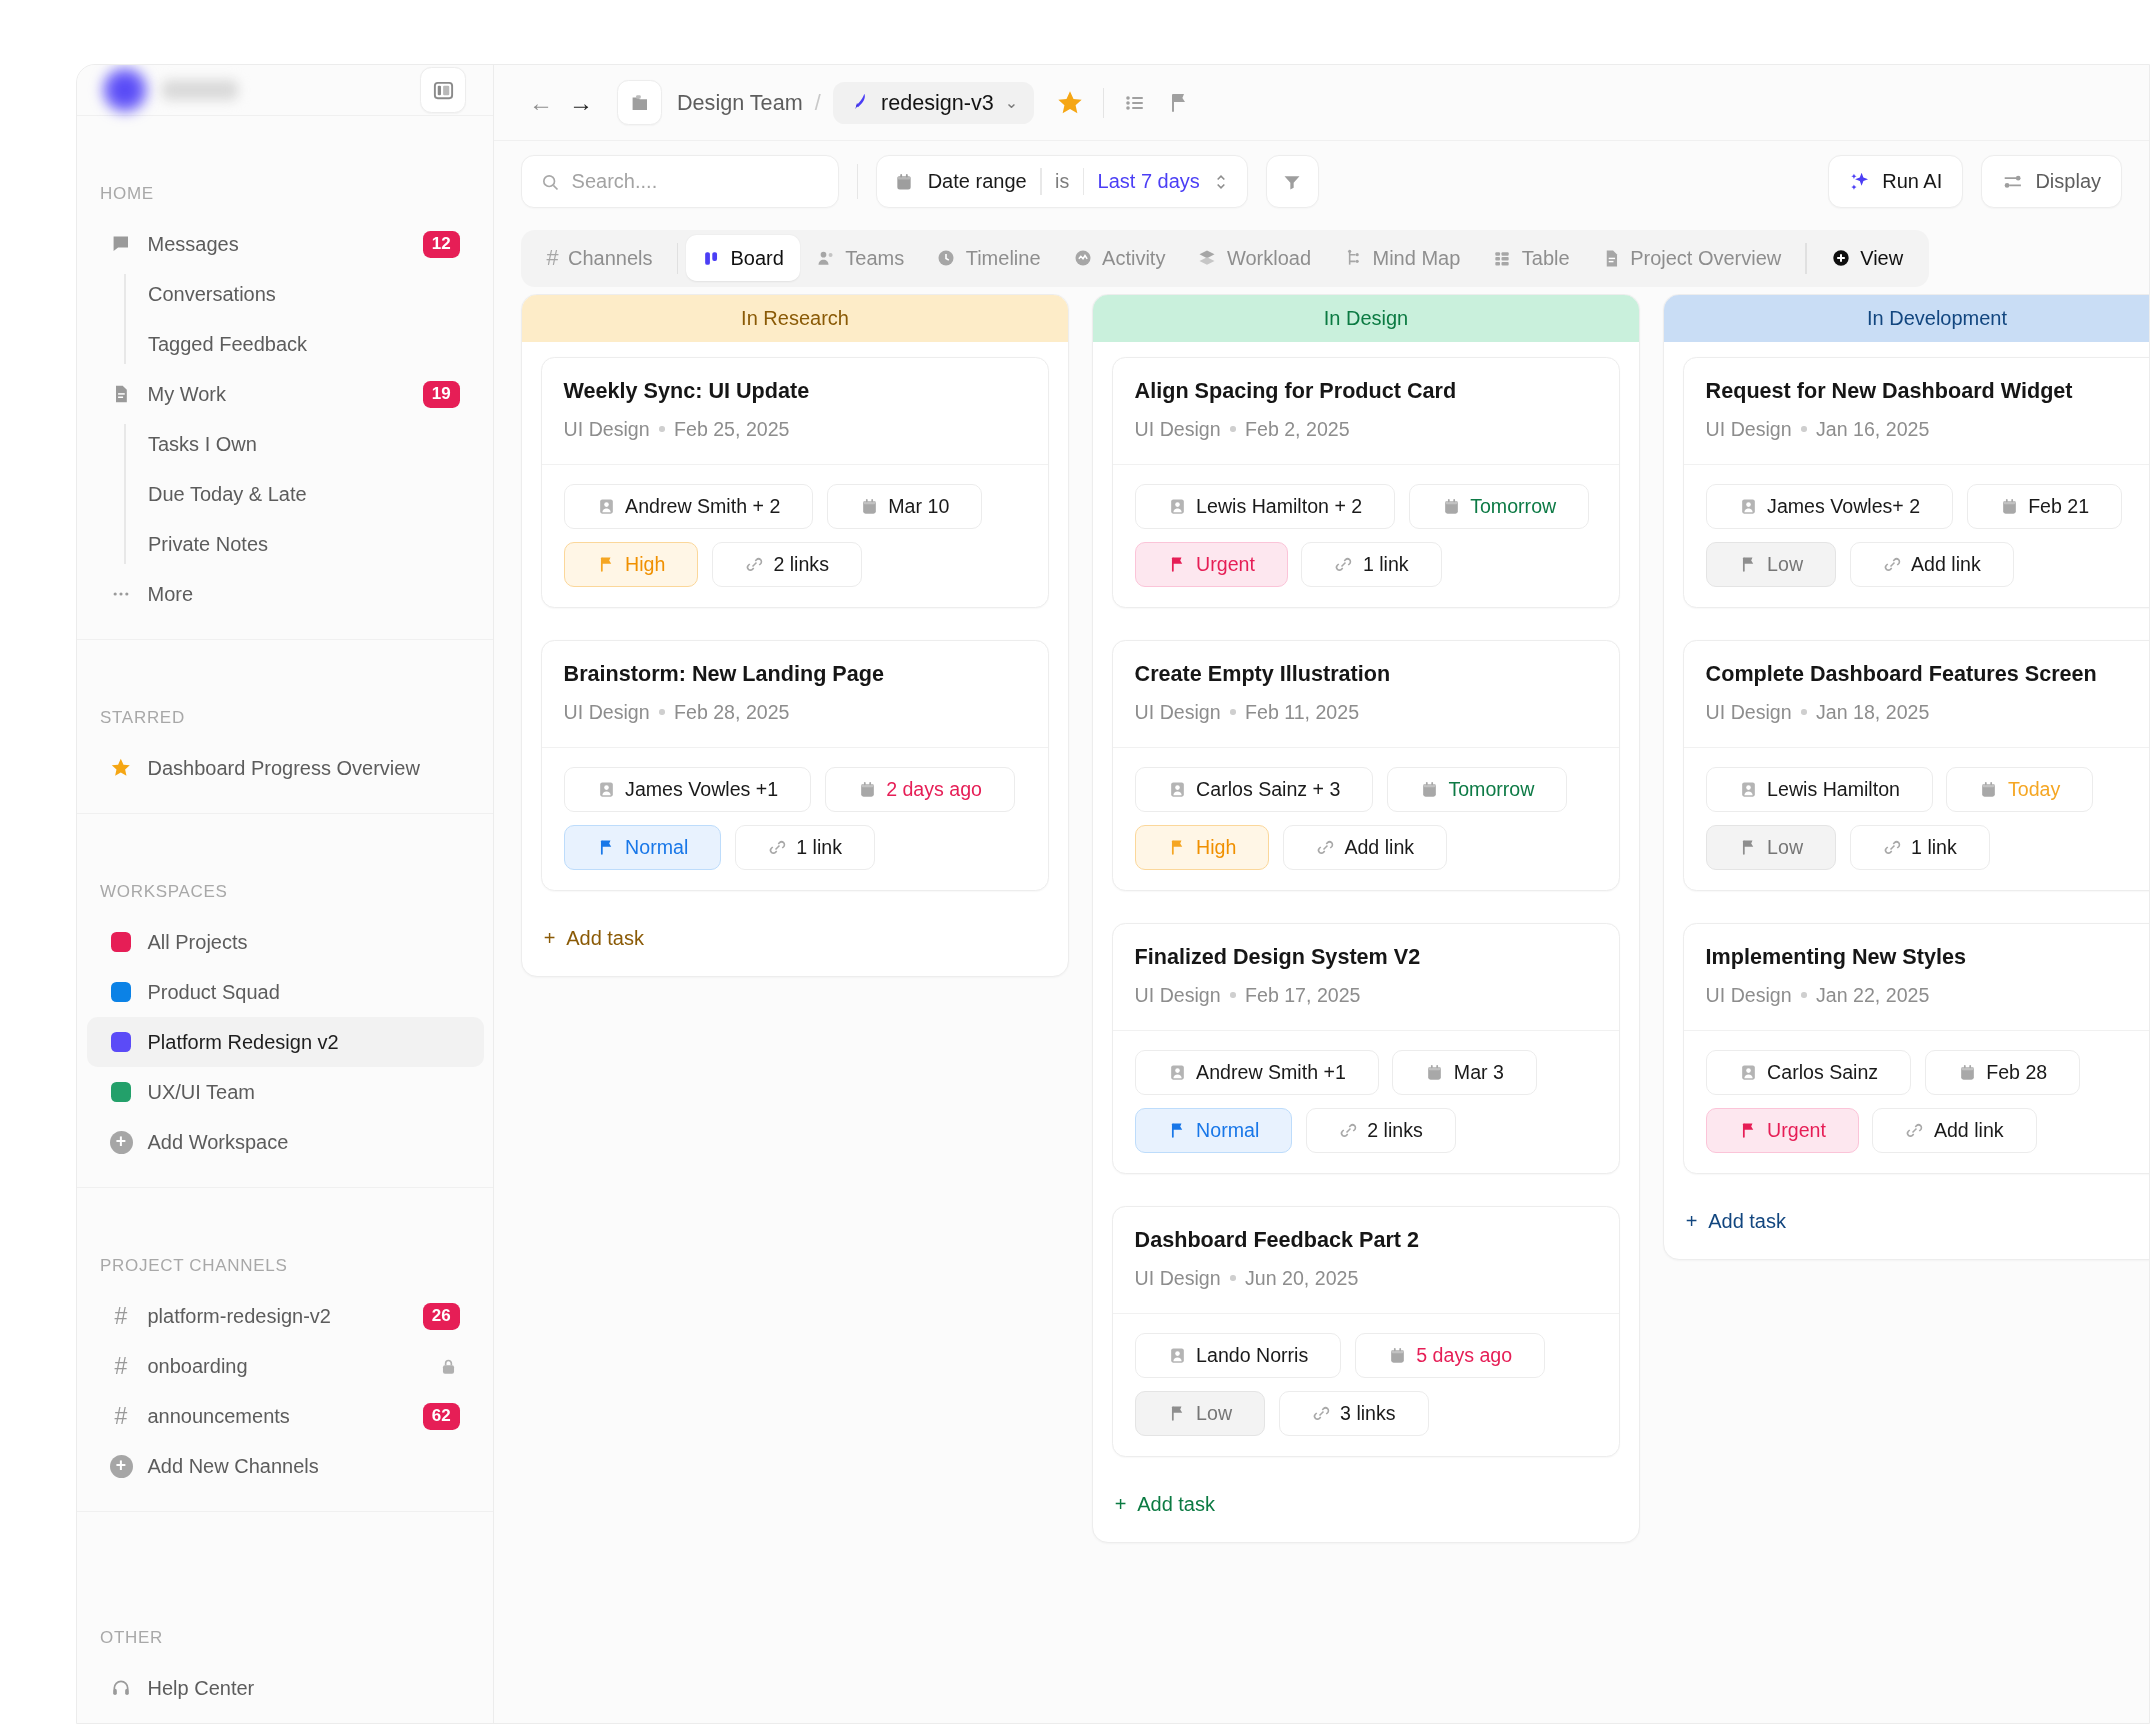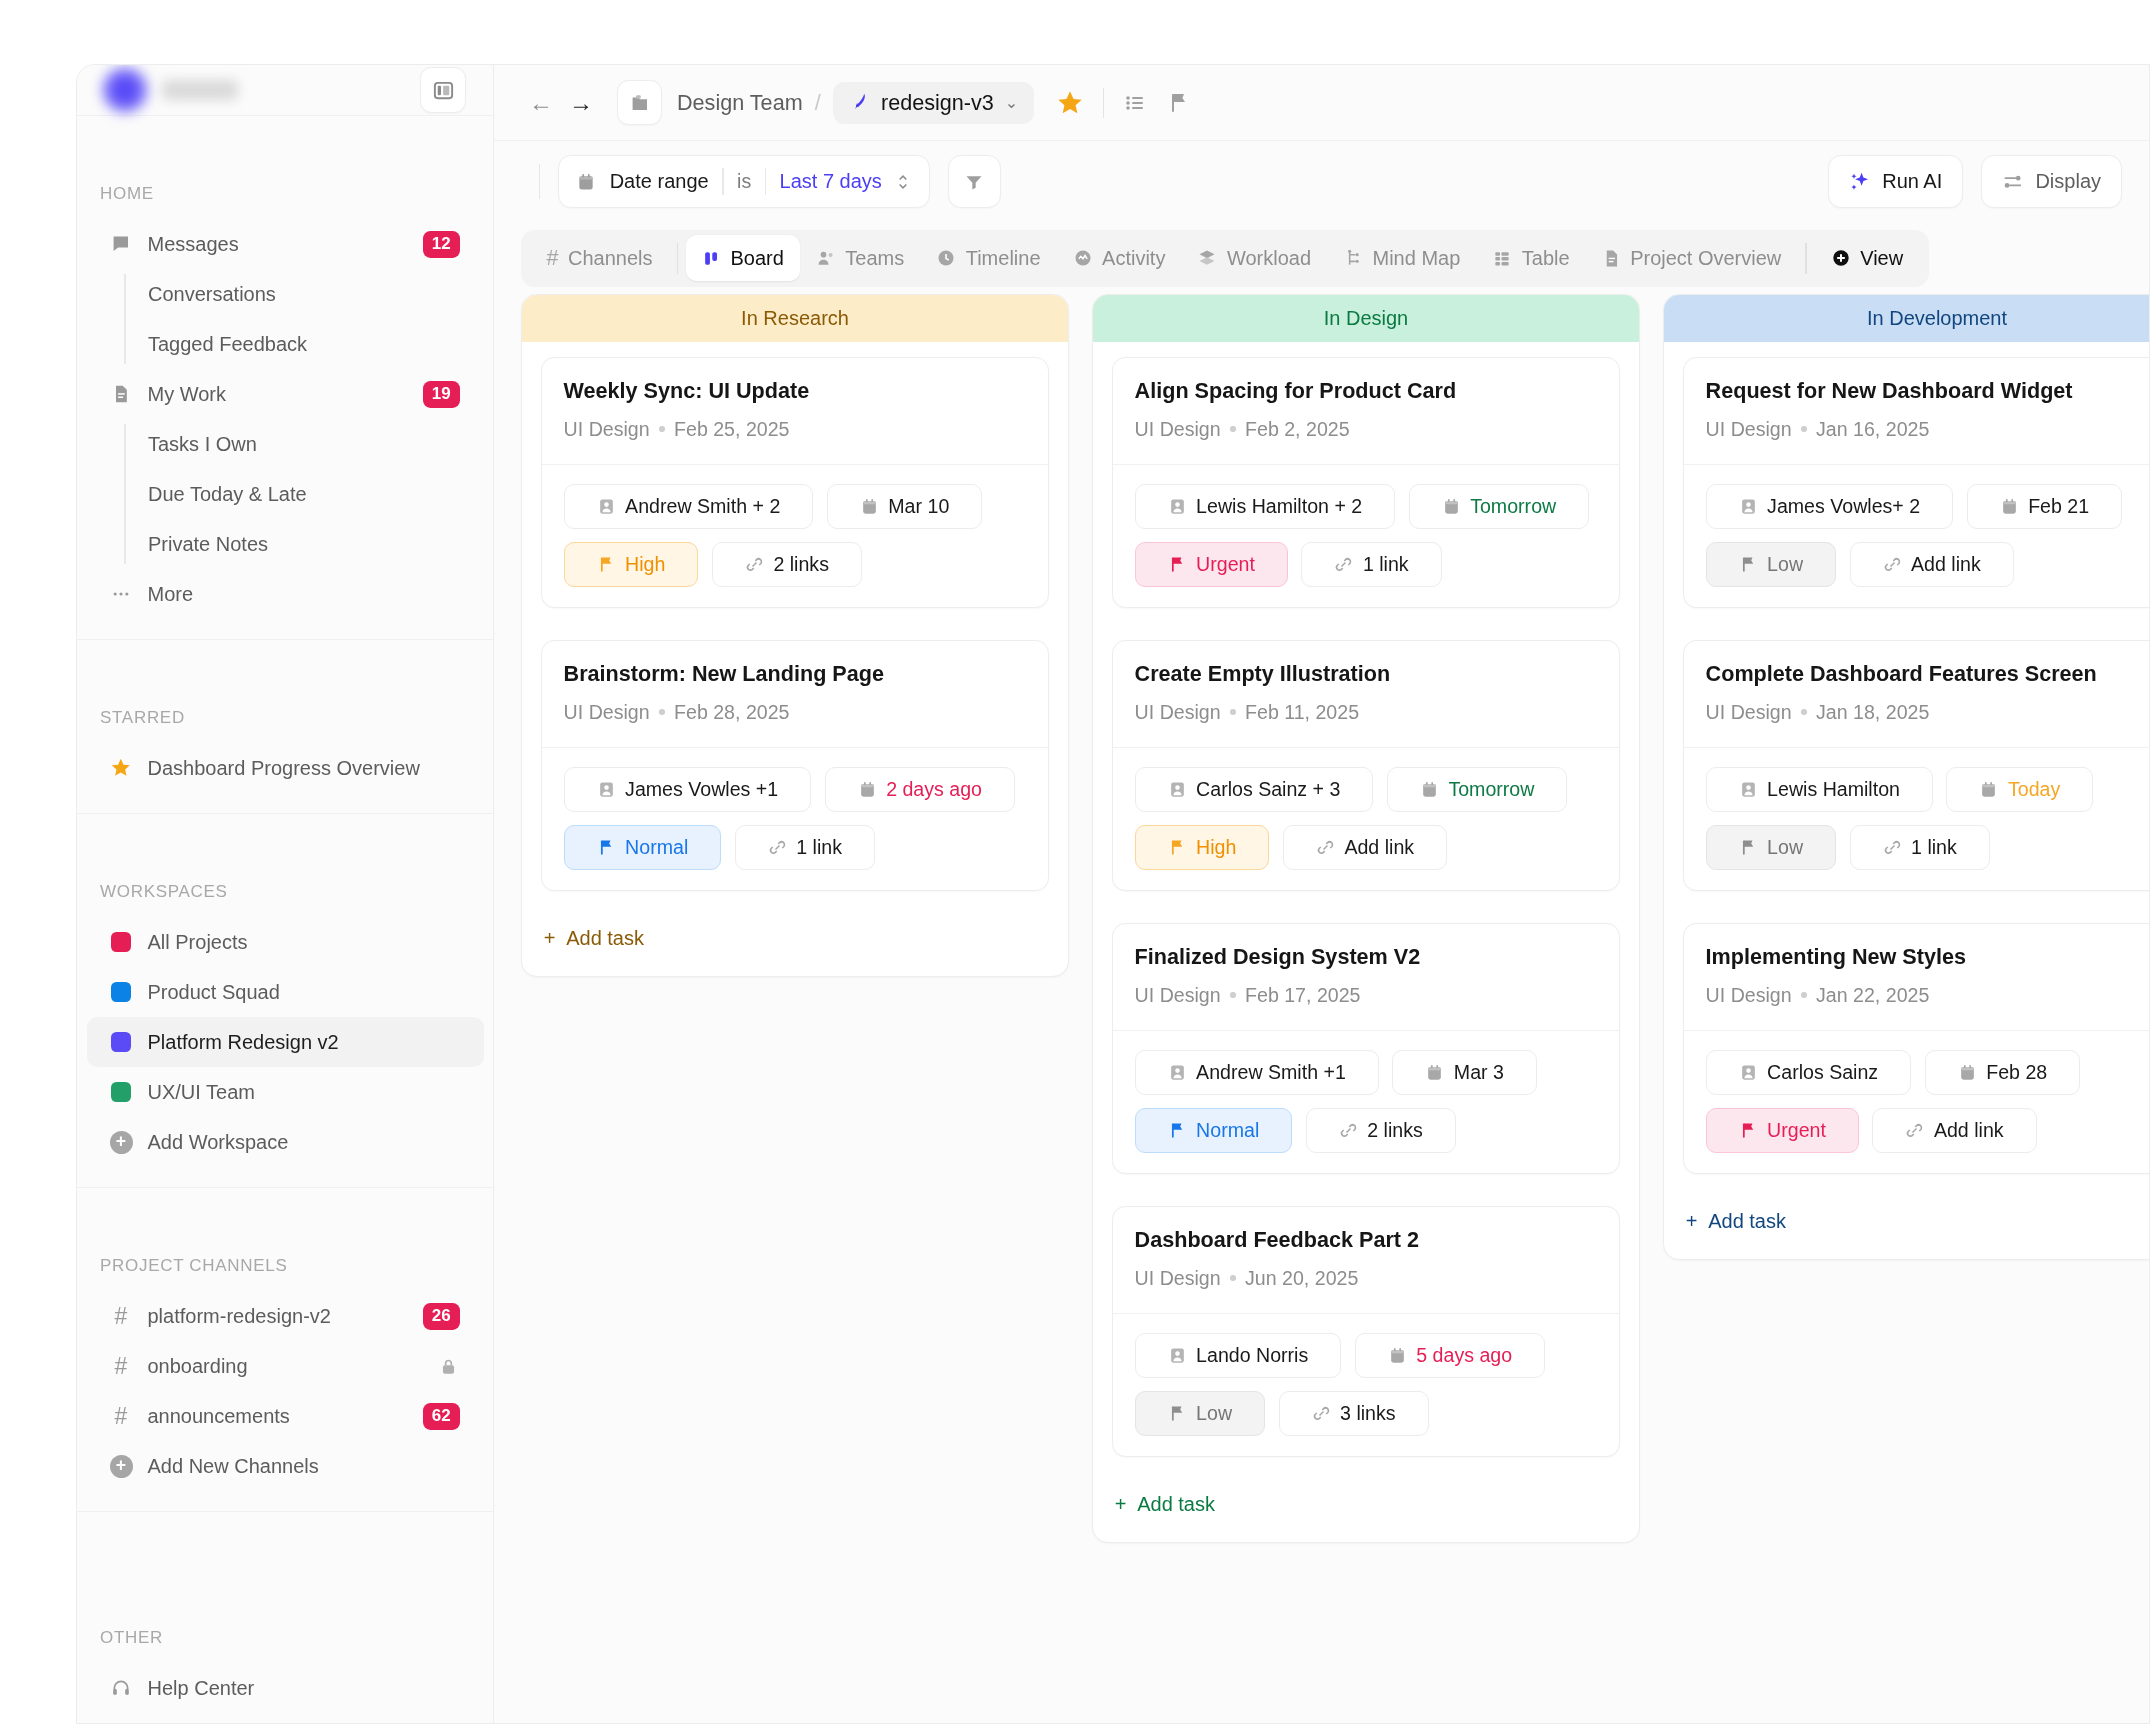--- a/index.html
+++ b/index.html
@@ -461,20 +461,29 @@
       </span>
       <span class="icobtn">
         <svg width="24" height="24" viewBox="0 0 24 24">
             <path d="M6 3h11l-1.6 4L18 11H6z" fill="#a0a0a0"></path>
             <rect x="5" y="3" width="2" height="18" rx="1" fill="#a0a0a0"></rect>
           </svg>
       </span>
     </div>
 
     <div class="filterbar">
+      <div class="search">
+        <span>
+          <svg width="20" height="20" viewBox="0 0 24 24" fill="none" stroke="#a8a8a8" stroke-width="2">
+              <circle cx="11" cy="11" r="6.4"></circle>
+              <path d="M16 16l5 5"></path>
+            </svg>
+        </span>
+        <span class="ph">Search....</span>
+      </div>
       <span class="fdiv"></span>
       <div class="daterange">
         <span>
           <svg width="20" height="20" viewBox="0 0 24 24">
               <rect x="4" y="5" width="16" height="16" rx="3" fill="#9e9e9e"></rect>
               <rect x="4" y="5" width="16" height="4" rx="2" fill="#b8b8b8"></rect>
               <rect x="7.5" y="2.5" width="2.2" height="4" rx="1.1" fill="#9e9e9e"></rect>
               <rect x="14.3" y="2.5" width="2.2" height="4" rx="1.1" fill="#9e9e9e"></rect>
             </svg>
         </span>

